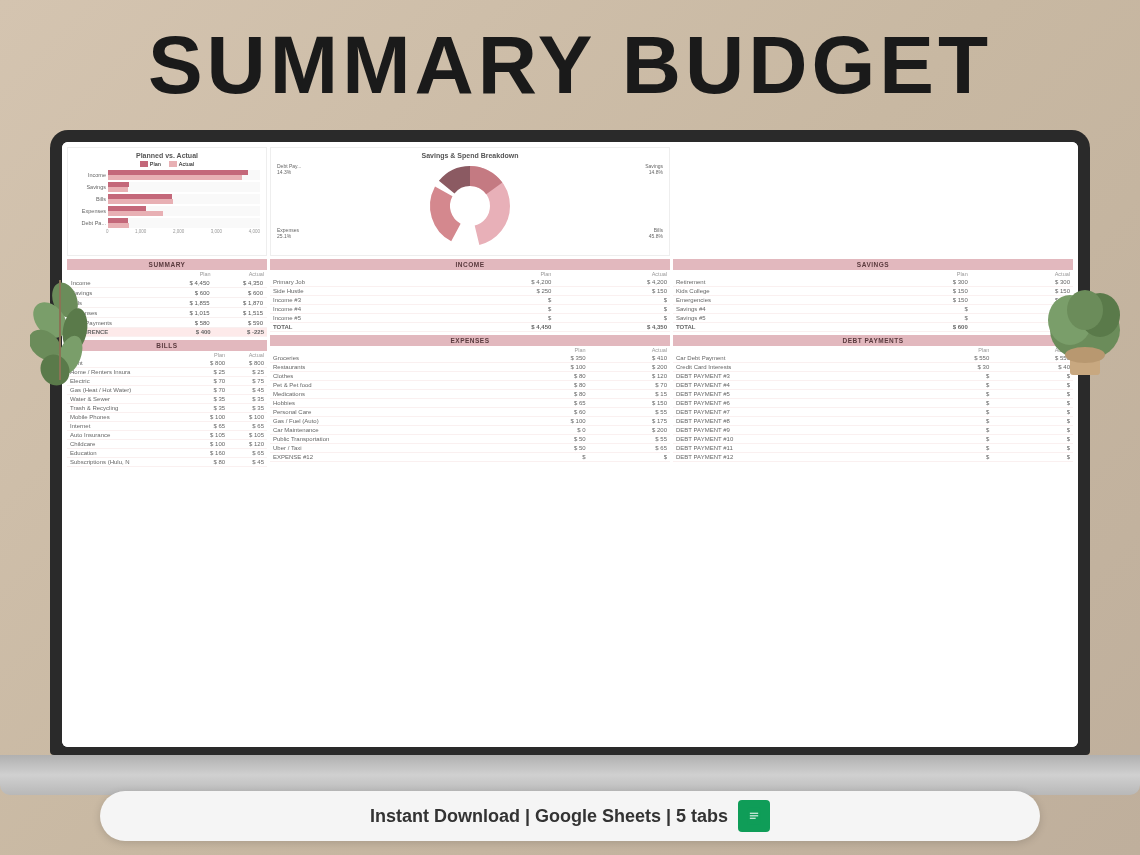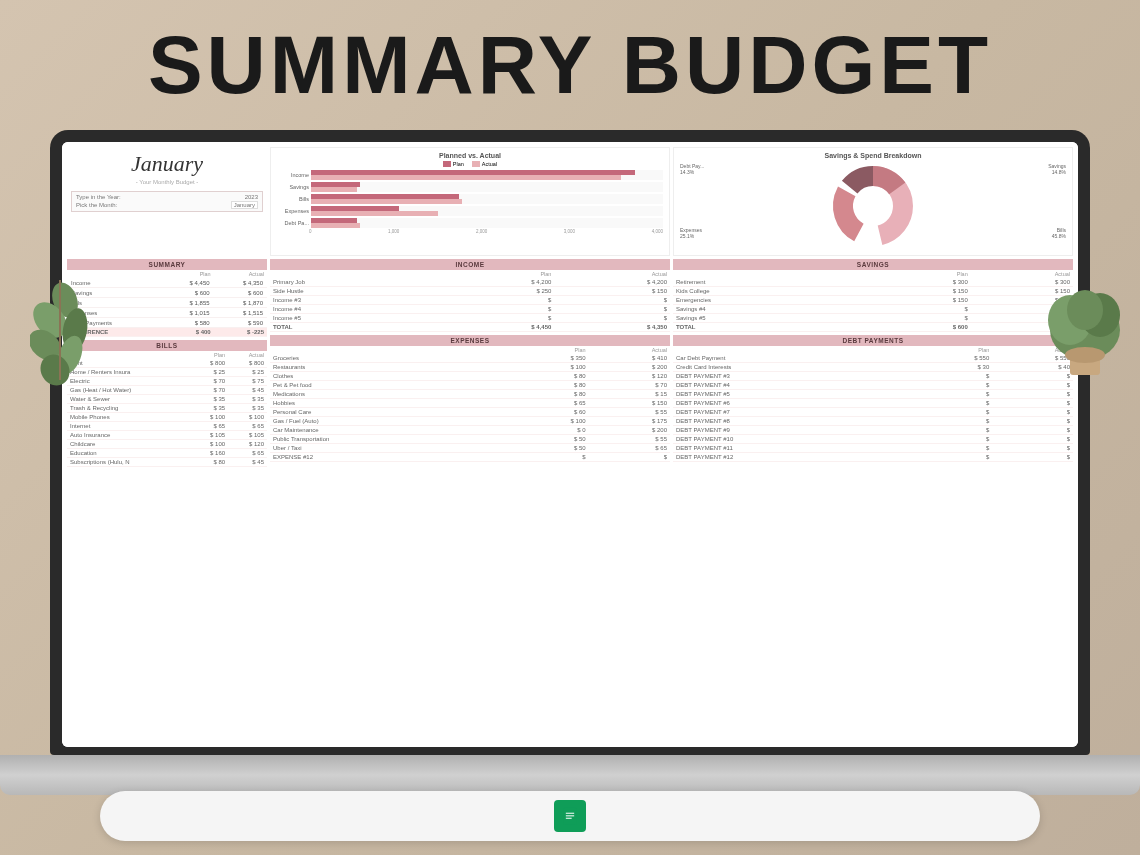--- a/index.html
+++ b/index.html
@@ -158,34 +158,20 @@
 
 <div class="main-title">SUMMARY BUDGET</div>
 
 <div class="laptop-outer">
   <div class="laptop-screen">
 
     <div class="spreadsheet">
 
       <div style="display:grid; grid-template-columns: 200px 1fr 1fr; gap:3px; margin-bottom:3px;">
 
-        <div style="padding:4px; text-align:center;">
-          <div style="font-family:Georgia,serif; font-style:italic; font-size:22px; color:#333; margin-bottom:2px;">January</div>
-          <div style="font-size:6px; color:#aaa; margin-bottom:6px;">- Your Monthly Budget -</div>
-          <div style="border:1px solid #e0d0d0; padding:2px 4px; margin:1px 0; background:#fafafa;">
-            <div style="display:flex; justify-content:space-between; font-size:6px; color:#777;">
-              <span>Type in the Year:</span>
-              <span>2023</span>
-            </div>
-            <div style="display:flex; justify-content:space-between; align-items:center; font-size:6px; color:#777; margin-top:1px;">
-              <span>Pick the Month:</span>
-              <span style="background:#fff; border:1px solid #ddd; padding:0 2px; font-size:6px;">January</span>
-            </div>
-          </div>
-        </div>
 
         <div style="border:1px solid #eee; padding:4px;">
           <div style="text-align:center; font-size:7px; font-weight:bold; color:#555; margin-bottom:2px;">Planned vs. Actual</div>
           <div style="display:flex; justify-content:center; gap:8px; font-size:5.5px; margin-bottom:3px;">
             <span style="display:flex;align-items:center;gap:2px;">
                 <span style="width:8px;height:6px;background:#c4687a;display:inline-block;"></span>
                 <span>Plan</span>
               </span>
             <span style="display:flex;align-items:center;gap:2px;">
                 <span style="width:8px;height:6px;background:#e8b0b4;display:inline-block;"></span>
@@ -618,20 +604,21 @@
       </div>
 
     </div>
   </div>
 </div>
 
 <div class="laptop-base"></div>
 <div class="laptop-foot"></div>
 
 <div class="bottom-bar">
+  <span>Instant Download | Google Sheets | 5 tabs</span>
   <div class="google-sheets-icon">
     <svg width="20" height="20" viewBox="0 0 24 24" fill="white">
       <rect x="4" y="2" width="16" height="20" rx="2" fill="#0f9d58"></rect>
       <rect x="7" y="8" width="10" height="1.5" fill="white" opacity="0.8"></rect>
       <rect x="7" y="11" width="10" height="1.5" fill="white" opacity="0.8"></rect>
       <rect x="7" y="14" width="7" height="1.5" fill="white" opacity="0.8"></rect>
     </svg>
   </div>
 </div>
 

